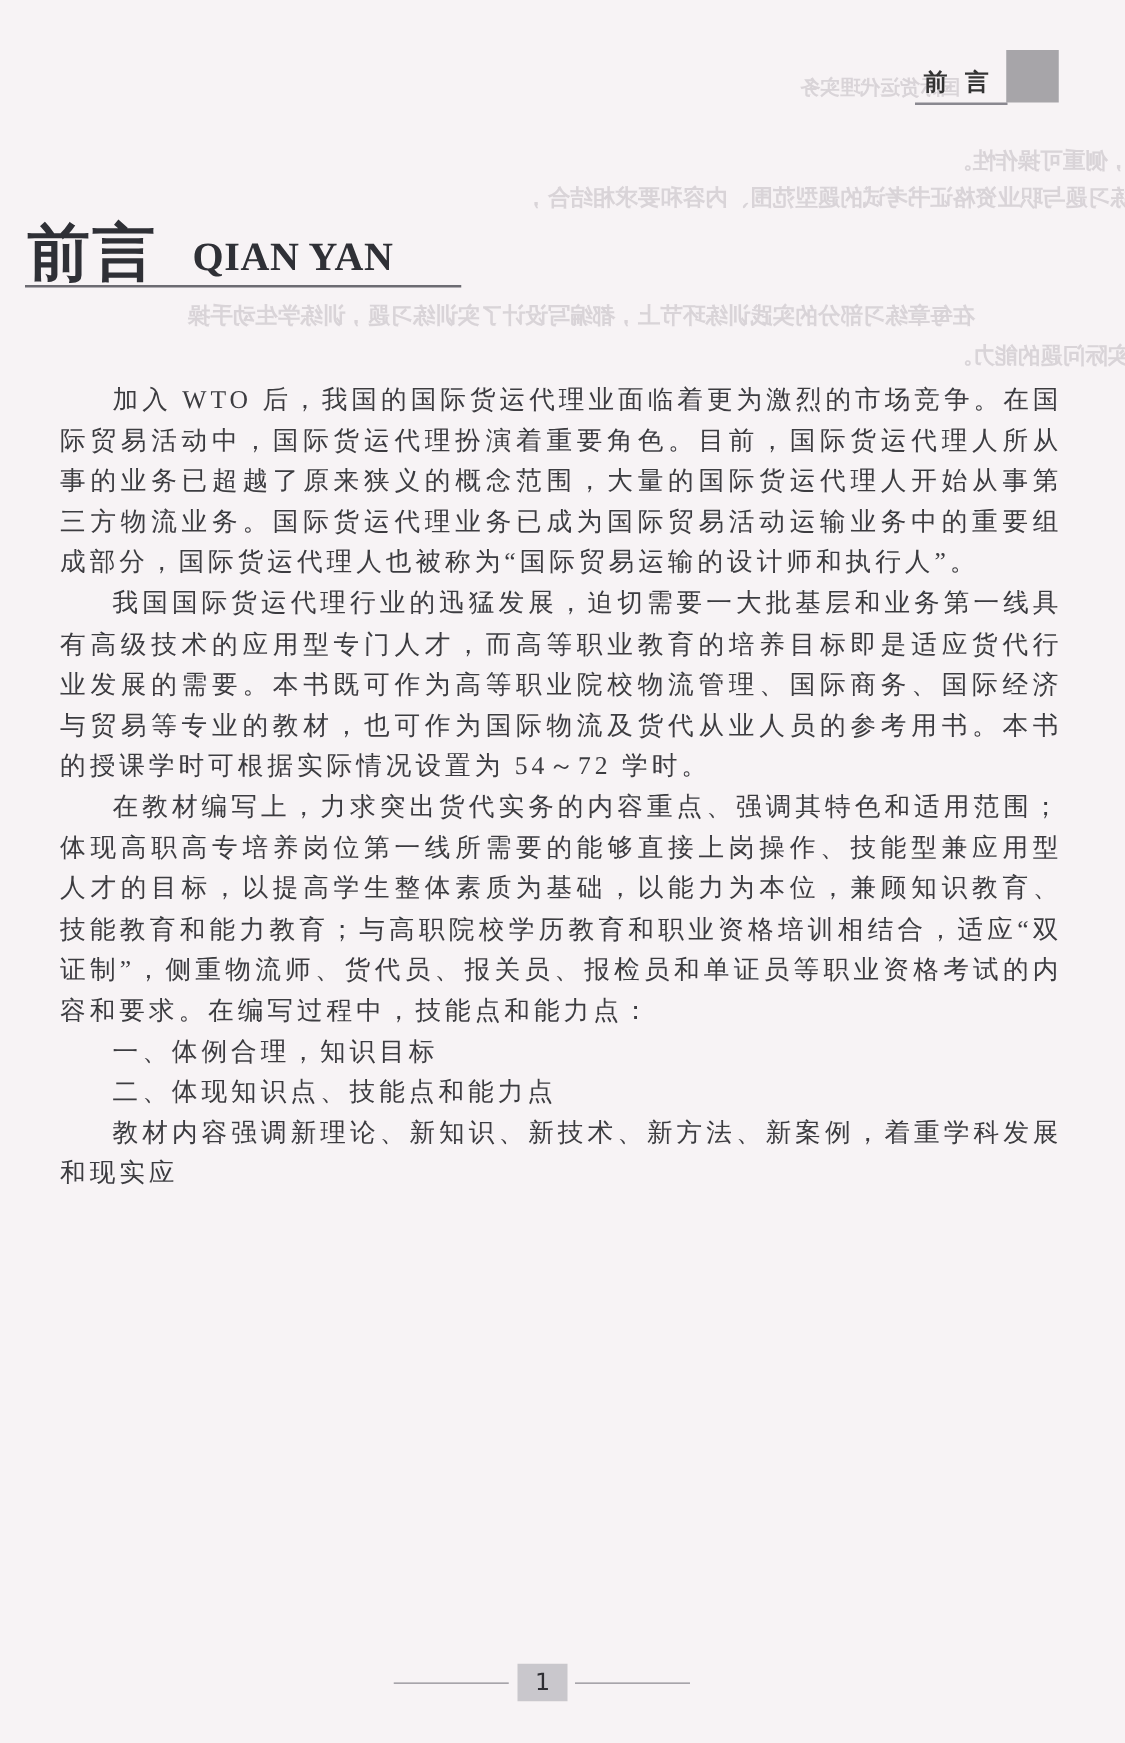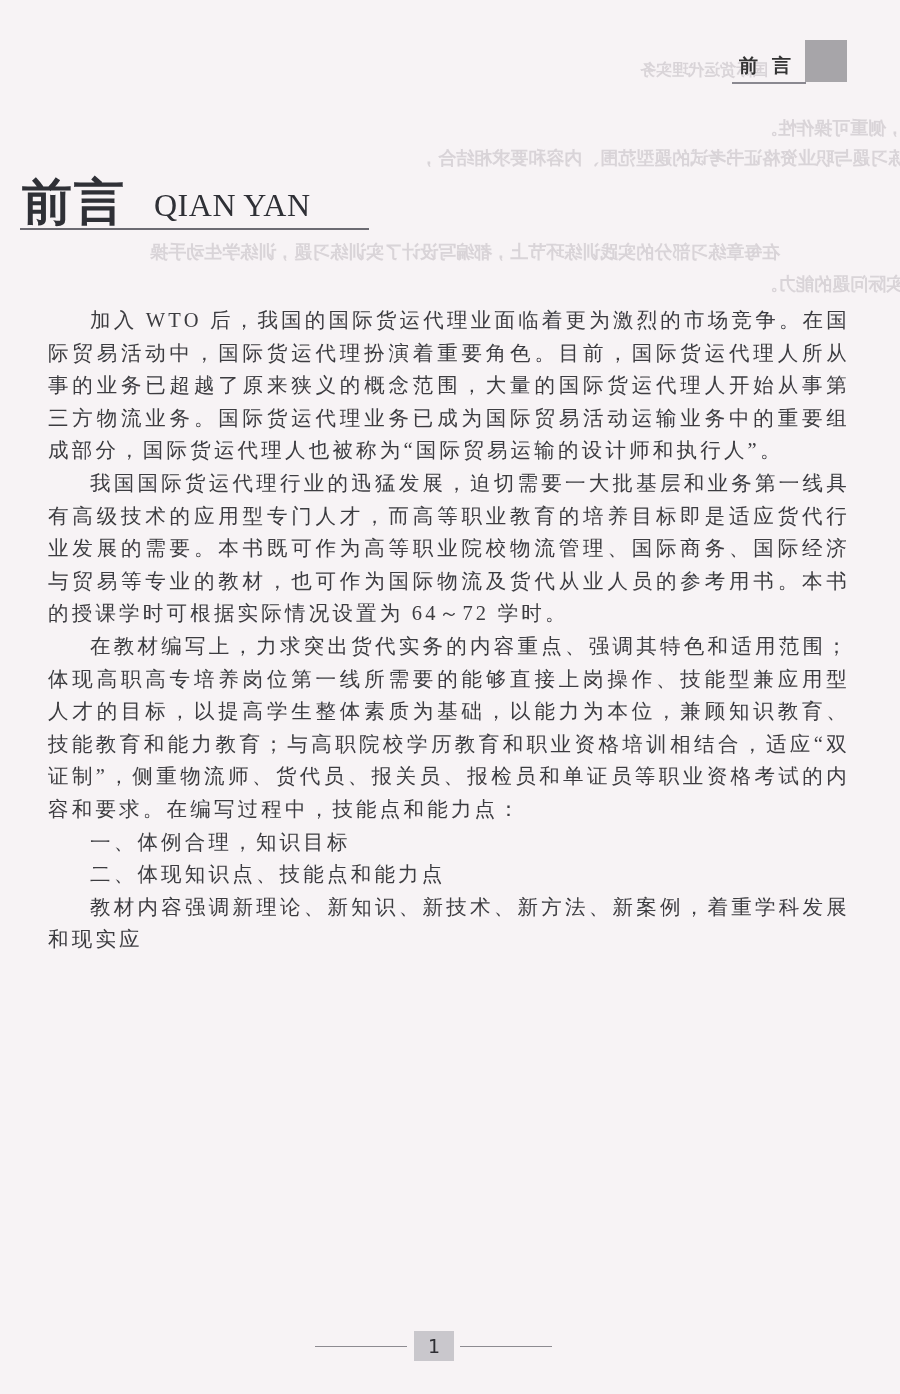--- a/index.html
+++ b/index.html
@@ -67,21 +67,21 @@
     .title .zh {
       font-family: "DejaVu Sans", sans-serif;
       font-weight: bold;
       font-size: 50px;
       letter-spacing: 2px;
       color: #2f3036;
       line-height: 52px;
     }
     .title .en {
       font-family: "Liberation Serif", serif;
-      font-weight: normal;
+      font-weight: bold;
       font-size: 32px;
       color: #2f3036;
       margin-left: 28px;
       margin-bottom: 4px;
       letter-spacing: 0.5px;
     }
     .title-rule {
       position: absolute;
       left: 20px;
       top: 228px;
@@ -158,21 +158,21 @@
 <div class="running-head-rule"></div>
 
 <div class="title">
   <span class="zh">前言</span>
   <span class="en">QIAN YAN</span>
 </div>
 <div class="title-rule"></div>
 
 <div class="body-text">
   <p>加入 WTO 后，我国的国际货运代理业面临着更为激烈的市场竞争。在国际贸易活动中，国际货运代理扮演着重要角色。目前，国际货运代理人所从事的业务已超越了原来狭义的概念范围，大量的国际货运代理人开始从事第三方物流业务。国际货运代理业务已成为国际贸易活动运输业务中的重要组成部分，国际货运代理人也被称为“国际贸易运输的设计师和执行人”。</p>
-  <p>我国国际货运代理行业的迅猛发展，迫切需要一大批基层和业务第一线具有高级技术的应用型专门人才，而高等职业教育的培养目标即是适应货代行业发展的需要。本书既可作为高等职业院校物流管理、国际商务、国际经济与贸易等专业的教材，也可作为国际物流及货代从业人员的参考用书。本书的授课学时可根据实际情况设置为 64～72 学时。</p>
+  <p>我国国际货运代理行业的迅猛发展，迫切需要一大批基层和业务第一线具有高级技术的应用型专门人才，而高等职业教育的培养目标即是适应货代行业发展的需要。本书既可作为高等职业院校物流管理、国际商务、国际经济与贸易等专业的教材，也可作为国际物流及货代从业人员的参考用书。本书的授课学时可根据实际情况设置为 54～72 学时。</p>
   <p>在教材编写上，力求突出货代实务的内容重点、强调其特色和适用范围；体现高职高专培养岗位第一线所需要的能够直接上岗操作、技能型兼应用型人才的目标，以提高学生整体素质为基础，以能力为本位，兼顾知识教育、技能教育和能力教育；与高职院校学历教育和职业资格培训相结合，适应“双证制”，侧重物流师、货代员、报关员、报检员和单证员等职业资格考试的内容和要求。在编写过程中，技能点和能力点：</p>
   <p>一、体例合理，知识目标</p>
   <p>二、体现知识点、技能点和能力点</p>
   <p>教材内容强调新理论、新知识、新技术、新方法、新案例，着重学科发展和现实应</p>
 </div>
 
 <div class="footer">
   <div class="rule-left"></div>
   <div class="page-box">1</div>
   <div class="rule-right"></div>

